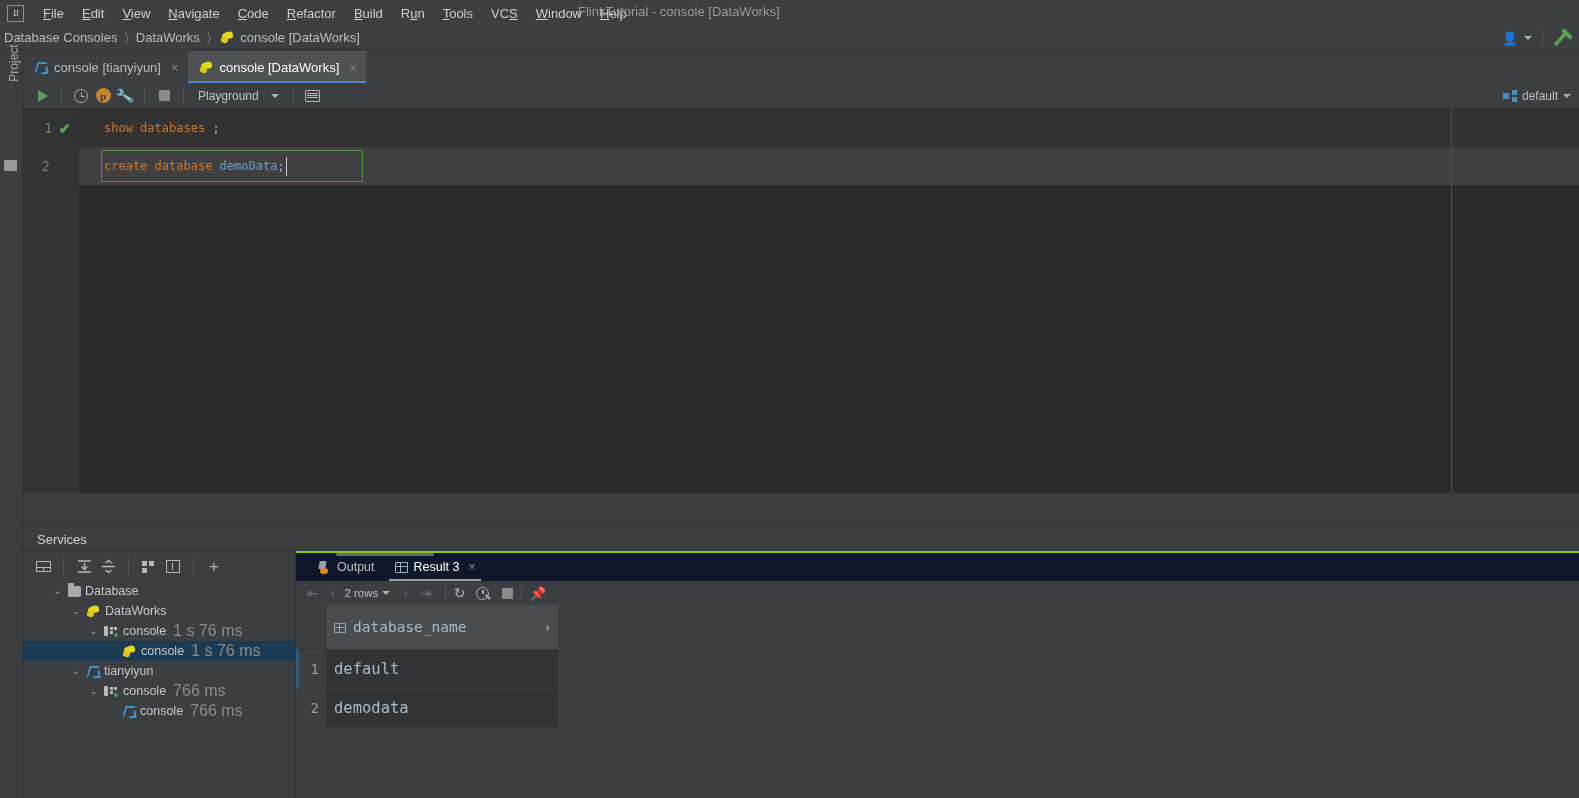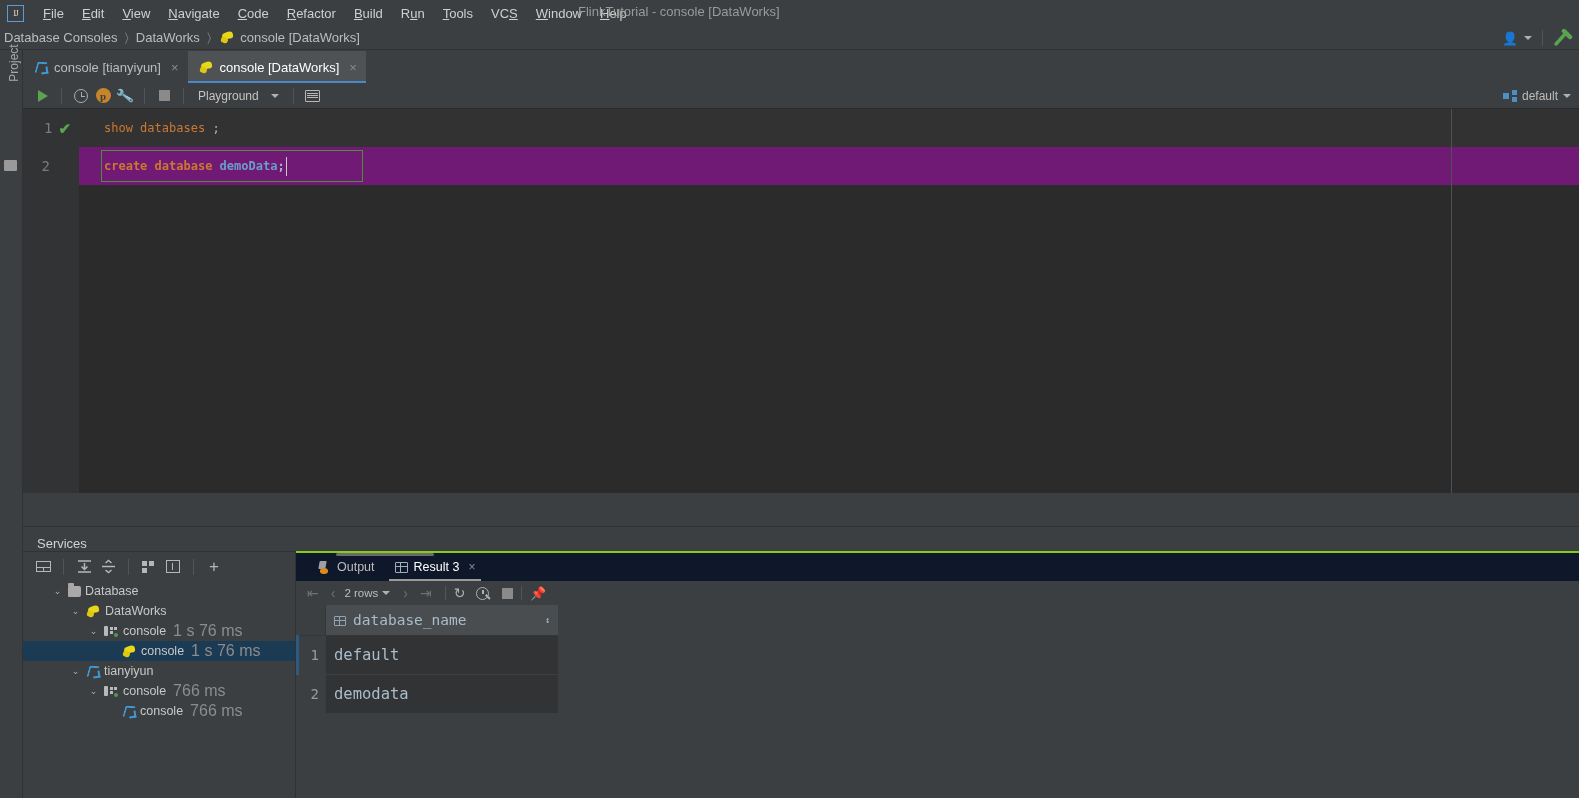--- a/index.html
+++ b/index.html
@@ -157,21 +157,21 @@
   }
   .ln { font-size: 14px; color: #777c80; font-family: "DejaVu Sans Mono", monospace; }
   .checkmark { color: #5aa350; font-size: 15px; font-weight: bold; line-height: 1; }
   .code-area { position: absolute; left: 56px; top: 0; right: 0; bottom: 0; }
   .code-line {
     height: 38px; display: flex; align-items: center;
     padding-left: 25px; font-family: "DejaVu Sans Mono", monospace;
     font-size: 12px; white-space: pre;
   }
   .code-line.l1 { background: #323232; }
-  .code-line.l2 { background: #701a75; position: relative; font-weight: bold; }
+  .code-line.l2 { background: #404040; position: relative; }
   .stmt-box {
     position: absolute; left: 22px; top: 3px; height: 32px;
     border: 1px solid #4f8e3f; pointer-events: none;
   }
   .kw { color: #cc7832; }
   .ident { color: #6a9ecb; }
   .punct { color: #a9b7c6; }
   .caret {
     display: inline-block; width: 1.5px; height: 19px;
     background: #c8c8c8; margin-left: 1px; vertical-align: middle;
@@ -180,21 +180,21 @@
     position: absolute; left: 1372px; top: 0; bottom: 0; width: 1px;
     background: #4e5254;
   }
   .editor-bottom-strip {
     position: absolute; left: 0; right: 0; bottom: 0; height: 6px; background: #3c3f41;
   }
 
   
   .services-header {
     position: absolute; left: 23px; top: 526px; right: 0; height: 25px;
-    background: #3c3f41; display: flex; align-items: flex-end; padding-left: 14px;
+    background: #3c3f41; display: flex; align-items: center; padding-left: 14px;
     border-top: 1px solid #323232;
   }
   .services-title { font-size: 13px; color: #d2d2d2; }
 
   .svc-toolbar {
     position: absolute; left: 23px; top: 551px; width: 273px; height: 30px;
     background: #3c3f41; display: flex; align-items: center; padding-left: 8px;
     border-top: 1px solid #323232; border-right: 1px solid #323232;
   }
   .svc-ico { width: 24px; height: 24px; display: flex; align-items: center; justify-content: center; position: relative; }
@@ -328,21 +328,21 @@
   .pin-ico { font-size: 13px; color: #c0c0c0; }
 
   .grid {
     position: absolute; left: 0; top: 52px; right: 0; bottom: 0;
     background: #3c3f41;
   }
   .grid-table { border-collapse: collapse; table-layout: fixed; }
   .grid-head th {
     background: #4a4d4f; color: #a9bcca; font-weight: normal;
     font-family: "DejaVu Sans Mono", monospace; font-size: 14.5px;
-    text-align: left; height: 30px; padding: 0 8px;
+    text-align: left; height: 30px; padding: 14px 8px;
     border-bottom: 1px solid #343739; position: relative;
   }
   .grid-head th.rowno { width: 28px; background: #3c3f41; border-right: 1px solid #343739; }
   .col-ico {
     display: inline-block; width: 12px; height: 10px;
     border: 1.2px solid #8fa3b2; border-radius: 1px; margin-right: 7px;
     position: relative; vertical-align: middle;
   }
   .col-ico::after { content:""; position:absolute; left:4px; top:0; bottom:0; width:1.2px; background:#8fa3b2; }
   .col-ico::before { content:""; position:absolute; left:0; right:0; top:3px; height:1.2px; background:#8fa3b2; }

